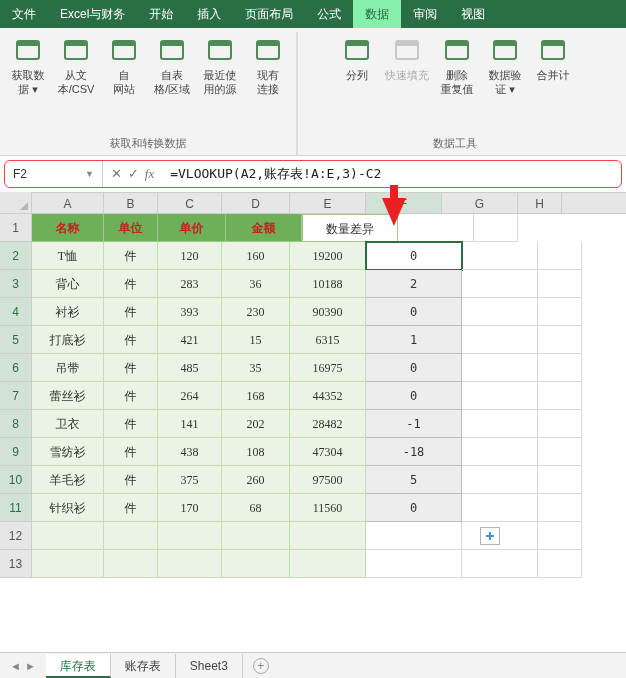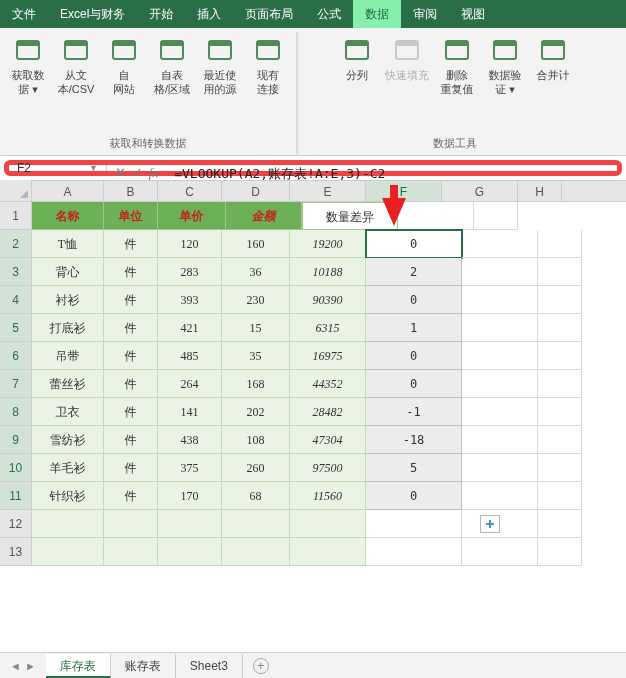--- a/index.html
+++ b/index.html
@@ -14,21 +14,21 @@
 .ribbon-group:last-child { border-right: none; padding-left: 37px; }
 .ribbon-buttons { display: flex; flex: 1; align-items: flex-start; gap: 4px; }
 .ribbon-btn { display: flex; flex-direction: column; align-items: center; justify-content: flex-start; padding: 2px 2px; font-size: 11px; color: #444; text-align: center; line-height: 1.3; cursor: pointer; min-width: 44px; }
 .ribbon-btn.disabled { color: #aaa; }
 .ribbon-icon { width: 32px; height: 32px; margin-bottom: 2px; display: flex; align-items: center; justify-content: center; }
 .ribbon-label { text-align: center; white-space: pre-line; }
 .ribbon-group-title { text-align: center; font-size: 11px; color: #666; padding: 2px 0 4px; }
 .ribbon-sep { width: 1px; background: #dcdcdc; }
 
 .formula-bar-wrap { padding: 4px; }
-.formula-bar { display: flex; align-items: flex-start; height: 16px; border: 5px solid #ef4444; border-radius: 6px; background: #fff; }
+.formula-bar { display: flex; align-items: center; height: 28px; border: 1px solid #ef4444; border-radius: 6px; background: #fff; }
 .name-box { width: 98px; padding: 0 8px; font-size: 12px; color: #333; border-right: 1px solid #ccc; display:flex; align-items:center; justify-content: space-between; height: 100%; }
 .name-box .dd { font-size: 9px; color:#888; }
 .fb-btns { display: flex; gap: 6px; padding: 0 8px; color: #777; font-size: 13px; }
 .fb-btns span { cursor: pointer; }
 .fx { font-style: italic; font-family: serif; }
 .formula-input { flex: 1; padding: 0 8px; font-size: 13px; font-family: Consolas, monospace; color: #222; }
 .arrow-down-big { position: absolute; left: 382px; top: 198px; width: 0; height: 0; border-left: 12px solid transparent; border-right: 12px solid transparent; border-top: 28px solid #ea1f1f; z-index: 50; }
 .arrow-stem { position: absolute; left: 390px; top: 185px; width: 8px; height: 18px; background: #ea1f1f; z-index: 50; }
 
 .grid-area { position: relative; }
@@ -44,21 +44,21 @@
 .col-header.wG { width: 76px; }
 .col-header.wH { width: 44px; }
 .corner { position: absolute; left:0; top:0; width:32px; height:22px; background:#e6e6e6; border:1px solid #ccc; border-top:none; border-left:none; }
 .corner::after { content:''; position:absolute; right:3px; bottom:3px; width:0;height:0; border-right:8px solid #b5b5b5; border-top:8px solid transparent; }
 
 .rows { display: flex; flex-direction: column; }
 .row { display: flex; }
 .row-header { width: 32px; background: #e6e6e6; border-right: 1px solid #ccc; border-bottom: 1px solid #ccc; text-align: center; font-size: 12px; color: #555; line-height: 28px; height: 28px; }
 .row-header.sel { background: #d2e2d6; color: #2a6e46; }
 .cell { border-right: 1px solid #d9d9d9; border-bottom: 1px solid #d9d9d9; height: 28px; font-size: 12px; text-align: center; line-height: 28px; color: #333; font-family: "SimSun", "Microsoft YaHei"; }
-.cell.wA { width: 72px; } .cell.wB { width: 54px; } .cell.wC { width: 64px; } .cell.wD { width: 68px; } .cell.wE { width: 76px; font-style: italic; } .cell.wF { width: 96px; } .cell.wG { width: 76px; } .cell.wH { width: 44px; }
+.cell.wA { width: 72px; } .cell.wB { width: 54px; } .cell.wC { width: 64px; } .cell.wD { width: 68px; } .cell.wE { width: 76px; } .cell.wF { width: 96px; } .cell.wG { width: 76px; } .cell.wH { width: 44px; }
 .hdr-cell { background: #6eb057; color: #c22222; font-weight: bold; border-right: 1px solid #9fc98a; border-bottom: 1px solid #9fc98a; }
 .data-cell { background: #eaf3e4; border-right: 1px solid #c3ddb3; border-bottom: 1px solid #c3ddb3; }
 .fcol-header { background: #fff; border: 1px solid #9fc98a; }
 .fcol { background: #ededed; border-right: 1px solid #bdbdbd; border-bottom: 1px solid #bdbdbd; font-family: Consolas, monospace; }
 .fcol.selected { background: #fff; outline: 2px solid #2a6e46; outline-offset: -1px; }
 .autofill { position:absolute; width:20px; height:18px; background:#fff; border:1px solid #b5b5b5; display:flex; align-items:center; justify-content:center; font-size:10px; }
 .autofill .plus{ width:8px; height:8px; position:relative; }
 .autofill .plus::before,.autofill .plus::after{content:'';position:absolute;background:#4890d8;}
 .autofill .plus::before{left:3px;top:0;width:2px;height:8px;}
 .autofill .plus::after{left:0;top:3px;width:8px;height:2px;}

